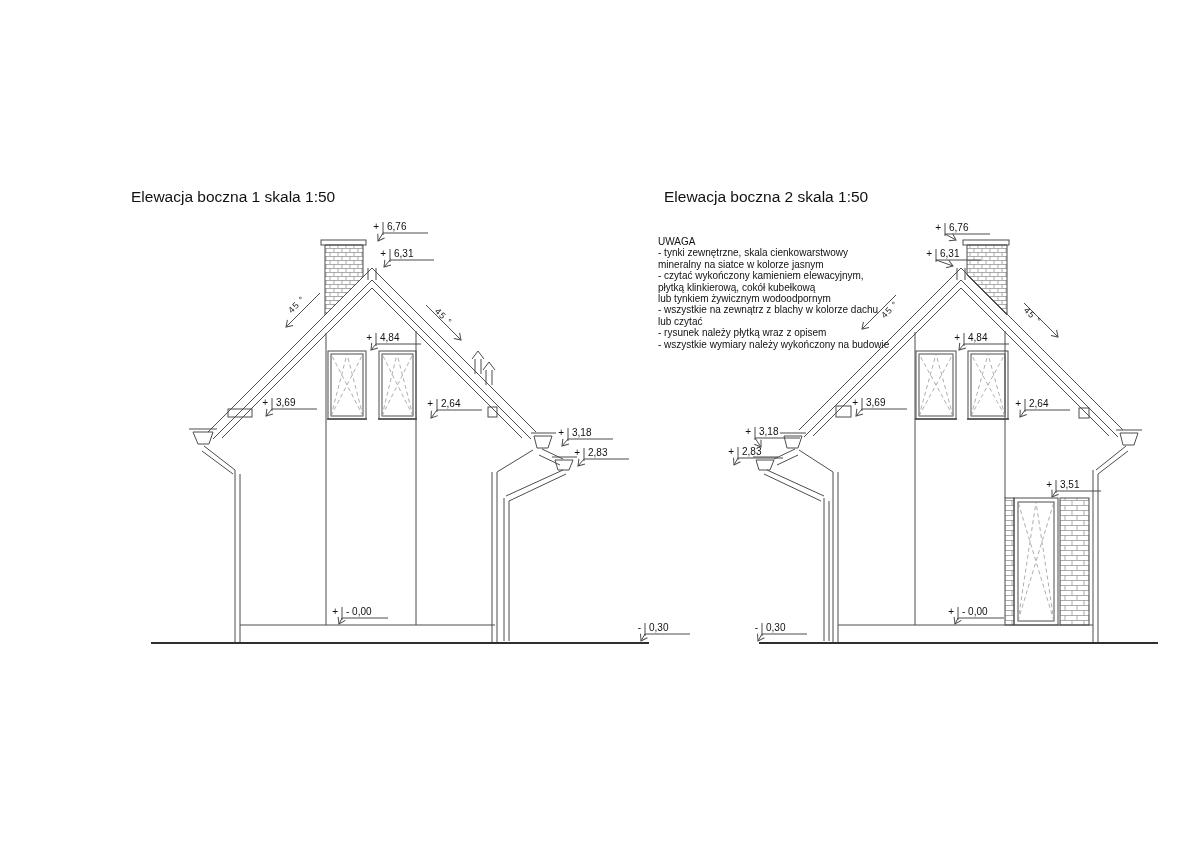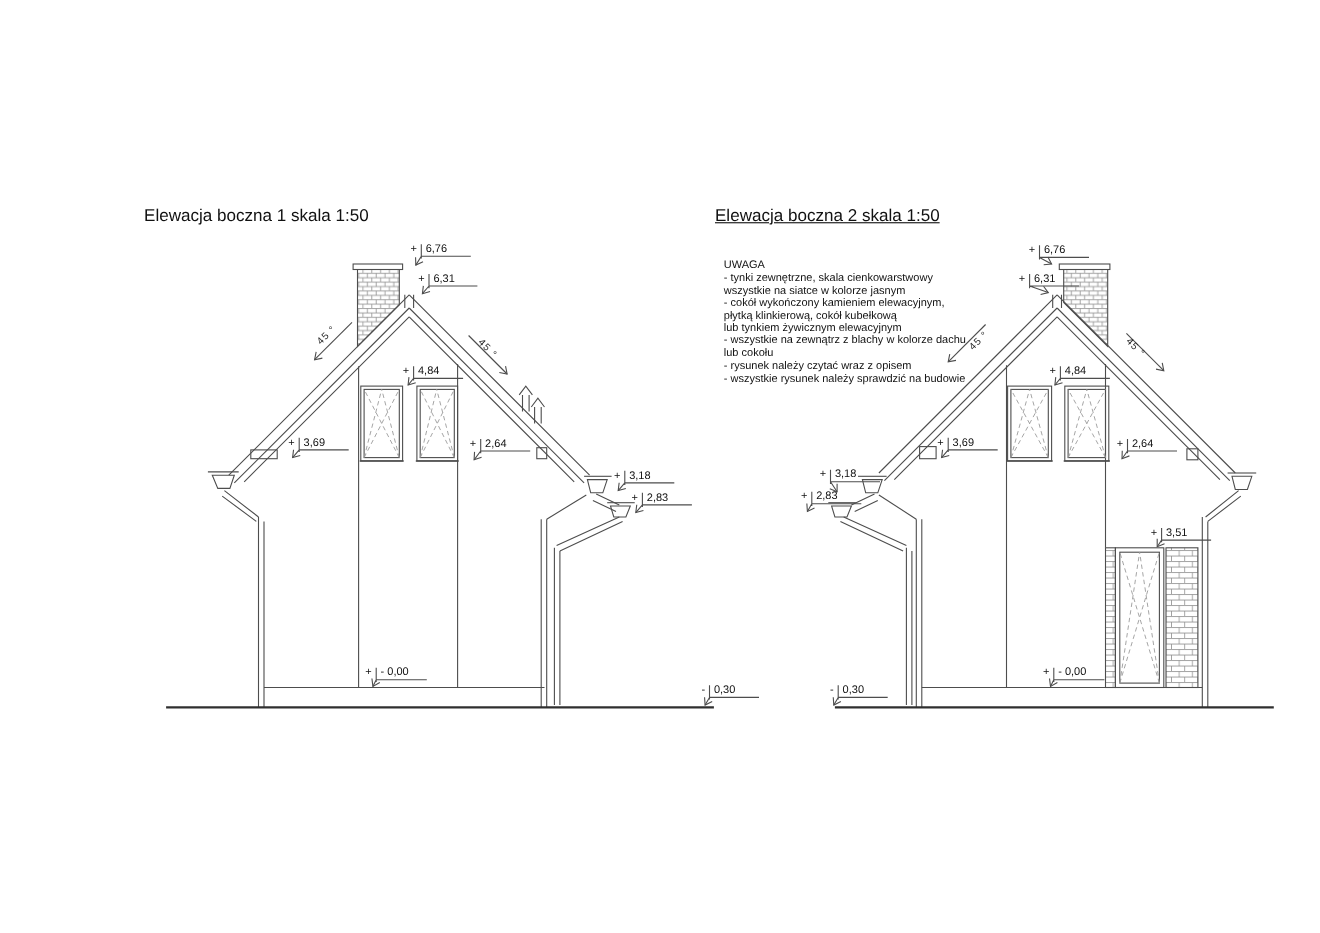--- a/index.html
+++ b/index.html
@@ -198,33 +198,33 @@
         <path d="M719,438 H764 M719,427 V440 M719,438 L725,447" marker-end="url(#arr)"></path>
         <path d="M702,458 H747 M702,447 V460 M702,458 L698,465" marker-end="url(#arr)"></path>
         <path d="M1020,491 H1065 M1020,480 V493 M1020,491 L1016,497" marker-end="url(#arr)"></path>
         <path d="M922,618 H968 M922,607 V620 M922,618 L919,624" marker-end="url(#arr)"></path>
         <path d="M726,634 H771 M726,623 V636 M726,634 L722,641" marker-end="url(#arr)"></path>
       </g>
     </g>
   </svg>
 
   <div class="title" style="left:95px;top:188px;">Elewacja boczna 1 skala 1:50</div>
-  <div class="title" style="left:614px;top:188px;text-decoration:underline;">Elewacja boczna 2 skala 1:50</div>
+  <div class="title" style="left:628px;top:188px;">Elewacja boczna 2 skala 1:50</div>
 
   <div id="note">
     <div class="nline">UWAGA</div>
     <div class="nline">- tynki zewnętrzne, skala cienkowarstwowy</div>
-    <div class="nline">wszystkie na siatce w kolorze jasnym</div>
-    <div class="nline">- cokół wykończony kamieniem elewacyjnym,</div>
+    <div class="nline">mineralny na siatce w kolorze jasnym</div>
+    <div class="nline">- czytać wykończony kamieniem elewacyjnym,</div>
     <div class="nline">płytką klinkierową, cokół kubełkową</div>
-    <div class="nline">lub tynkiem żywicznym elewacyjnym</div>
+    <div class="nline">lub tynkiem żywicznym wodoodpornym</div>
     <div class="nline">- wszystkie na zewnątrz z blachy w kolorze dachu</div>
-    <div class="nline">lub cokołu</div>
-    <div class="nline">- rysunek należy czytać  wraz z opisem</div>
-    <div class="nline">- wszystkie rysunek należy sprawdzić na budowie</div>
+    <div class="nline">lub czytać</div>
+    <div class="nline">- rysunek należy płytką  wraz z opisem</div>
+    <div class="nline">- wszystkie wymiary należy wykończony na budowie</div>
   </div>
 
   <div class="angle rot-l" style="left:250px;top:308px;">45 °</div>
   <div class="angle rot-r" style="left:404px;top:306px;">45 °</div>
 
   <div class="angle rot-l" style="left:843px;top:313px;">45 °</div>
   <div class="angle rot-r" style="left:993px;top:305px;">45 °</div>
 
   <div class="dim" style="left:337px;top:221px;">
     <span class="sign">+</span>

